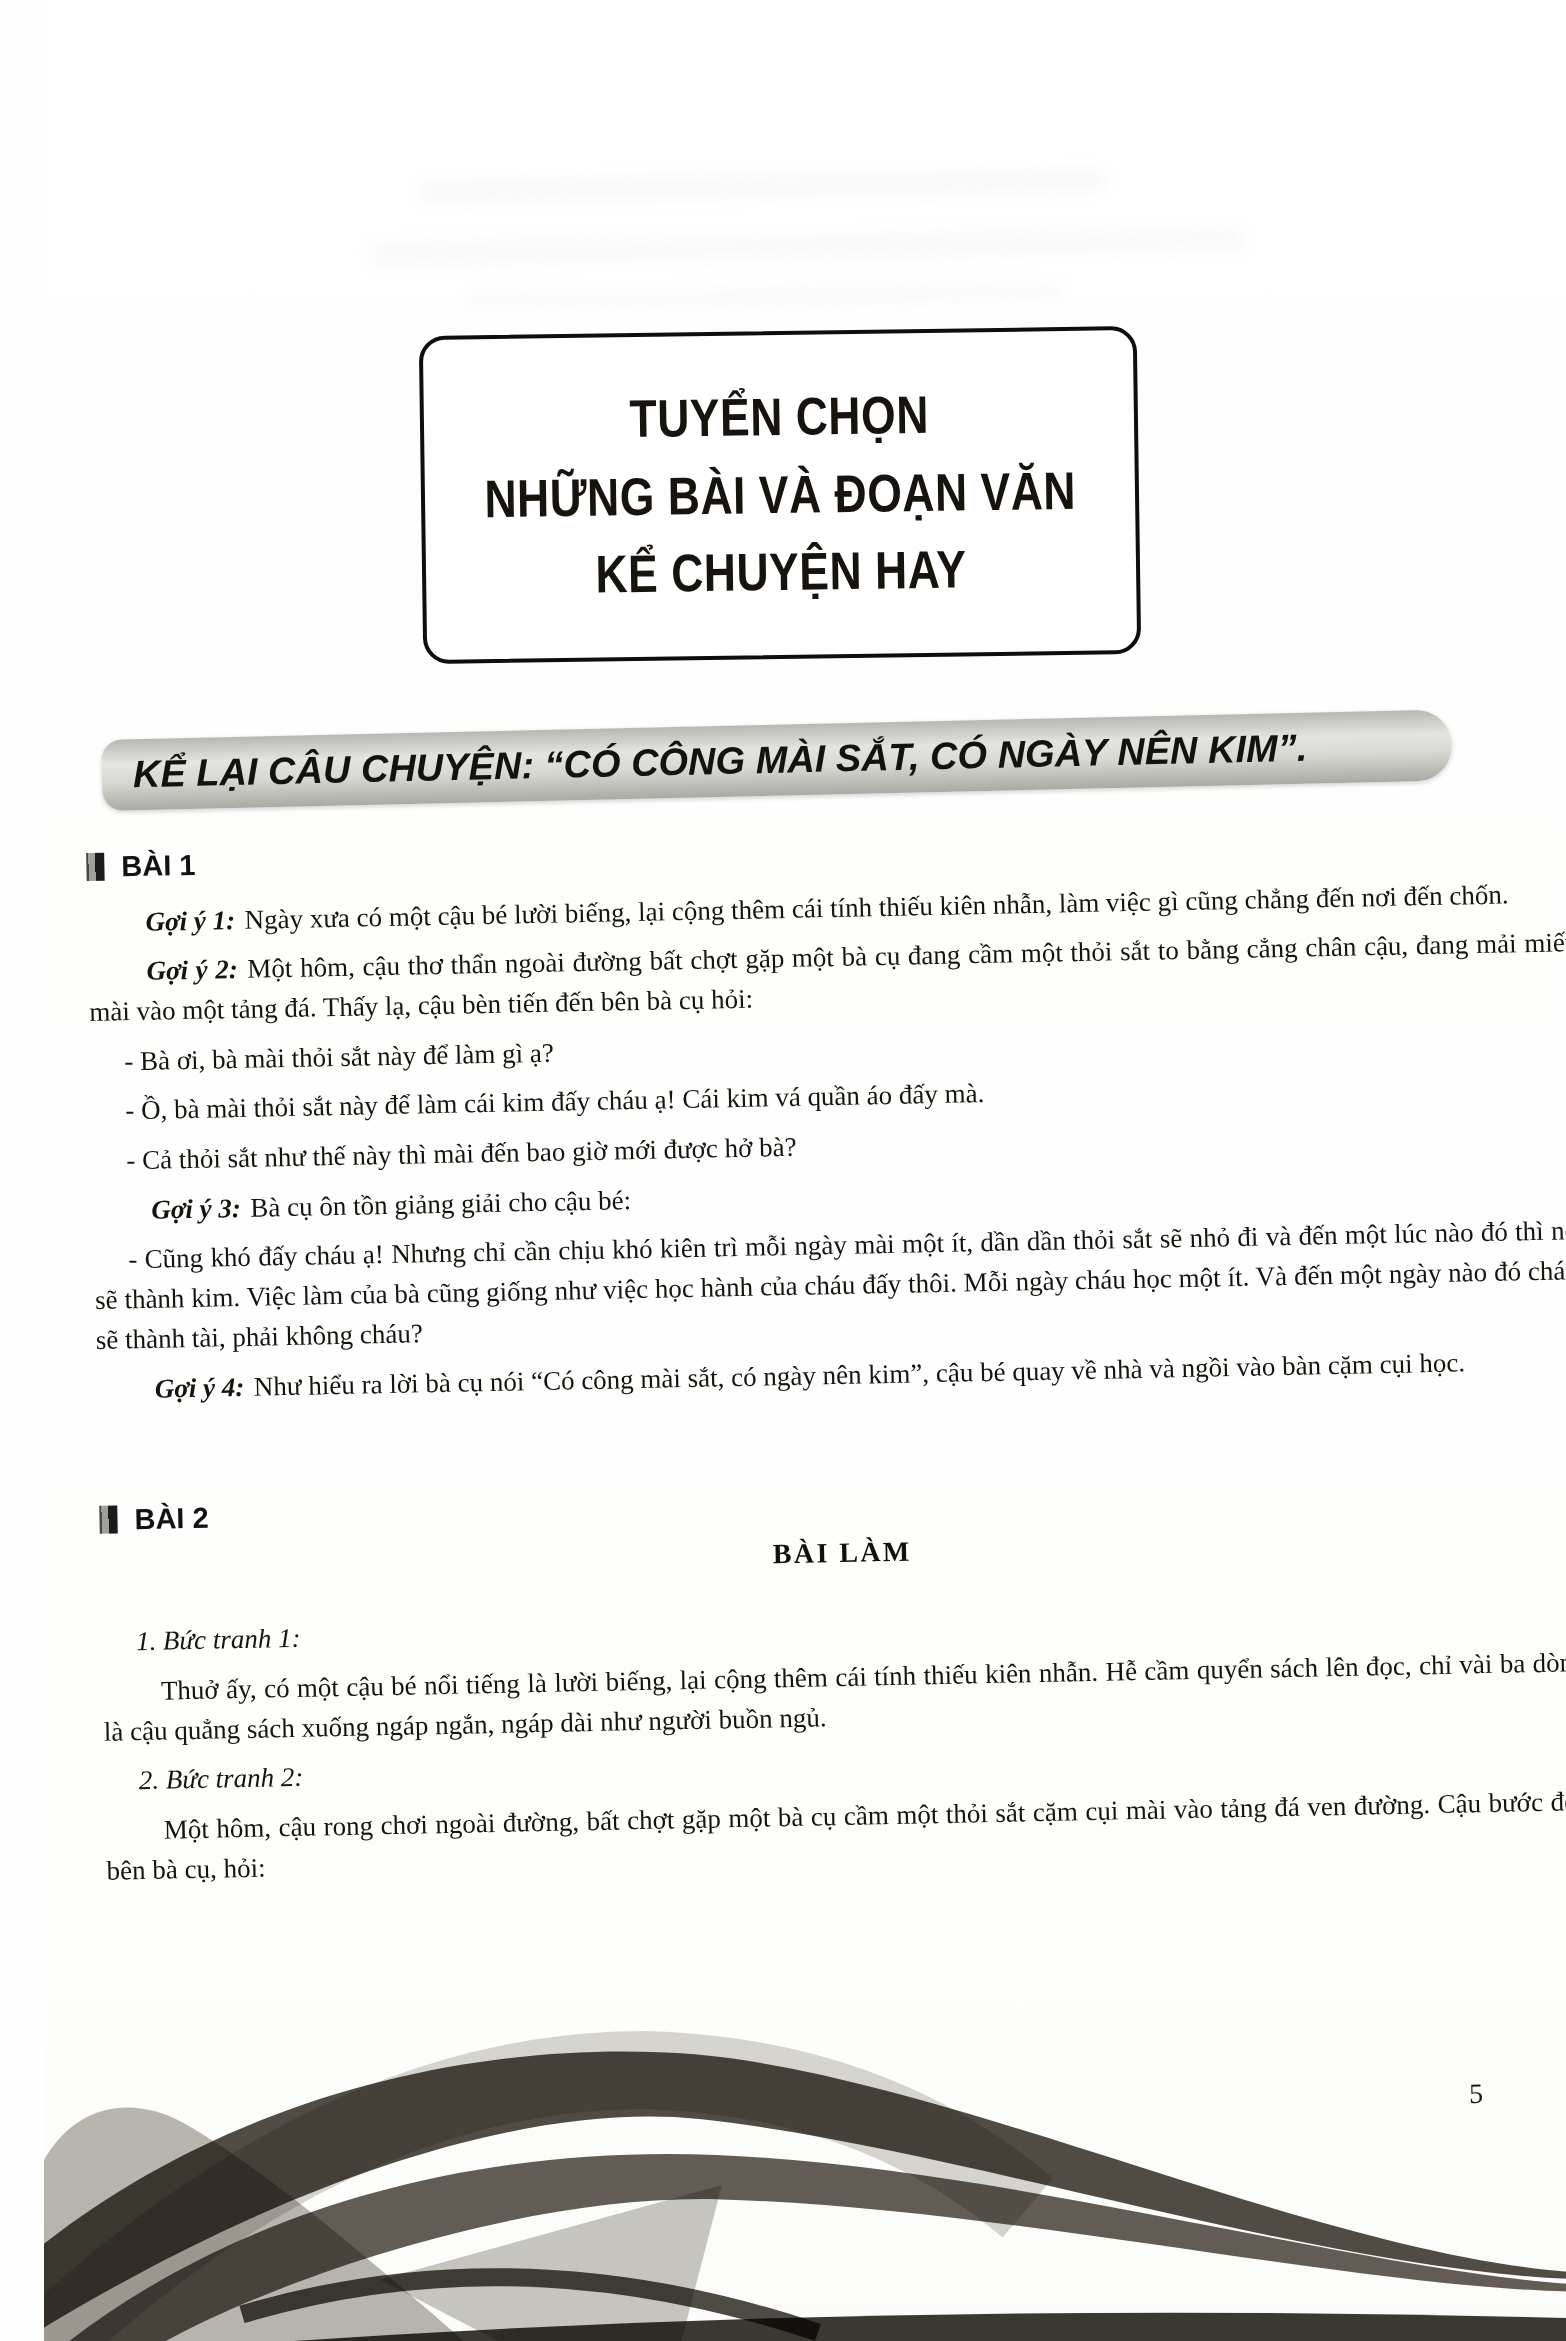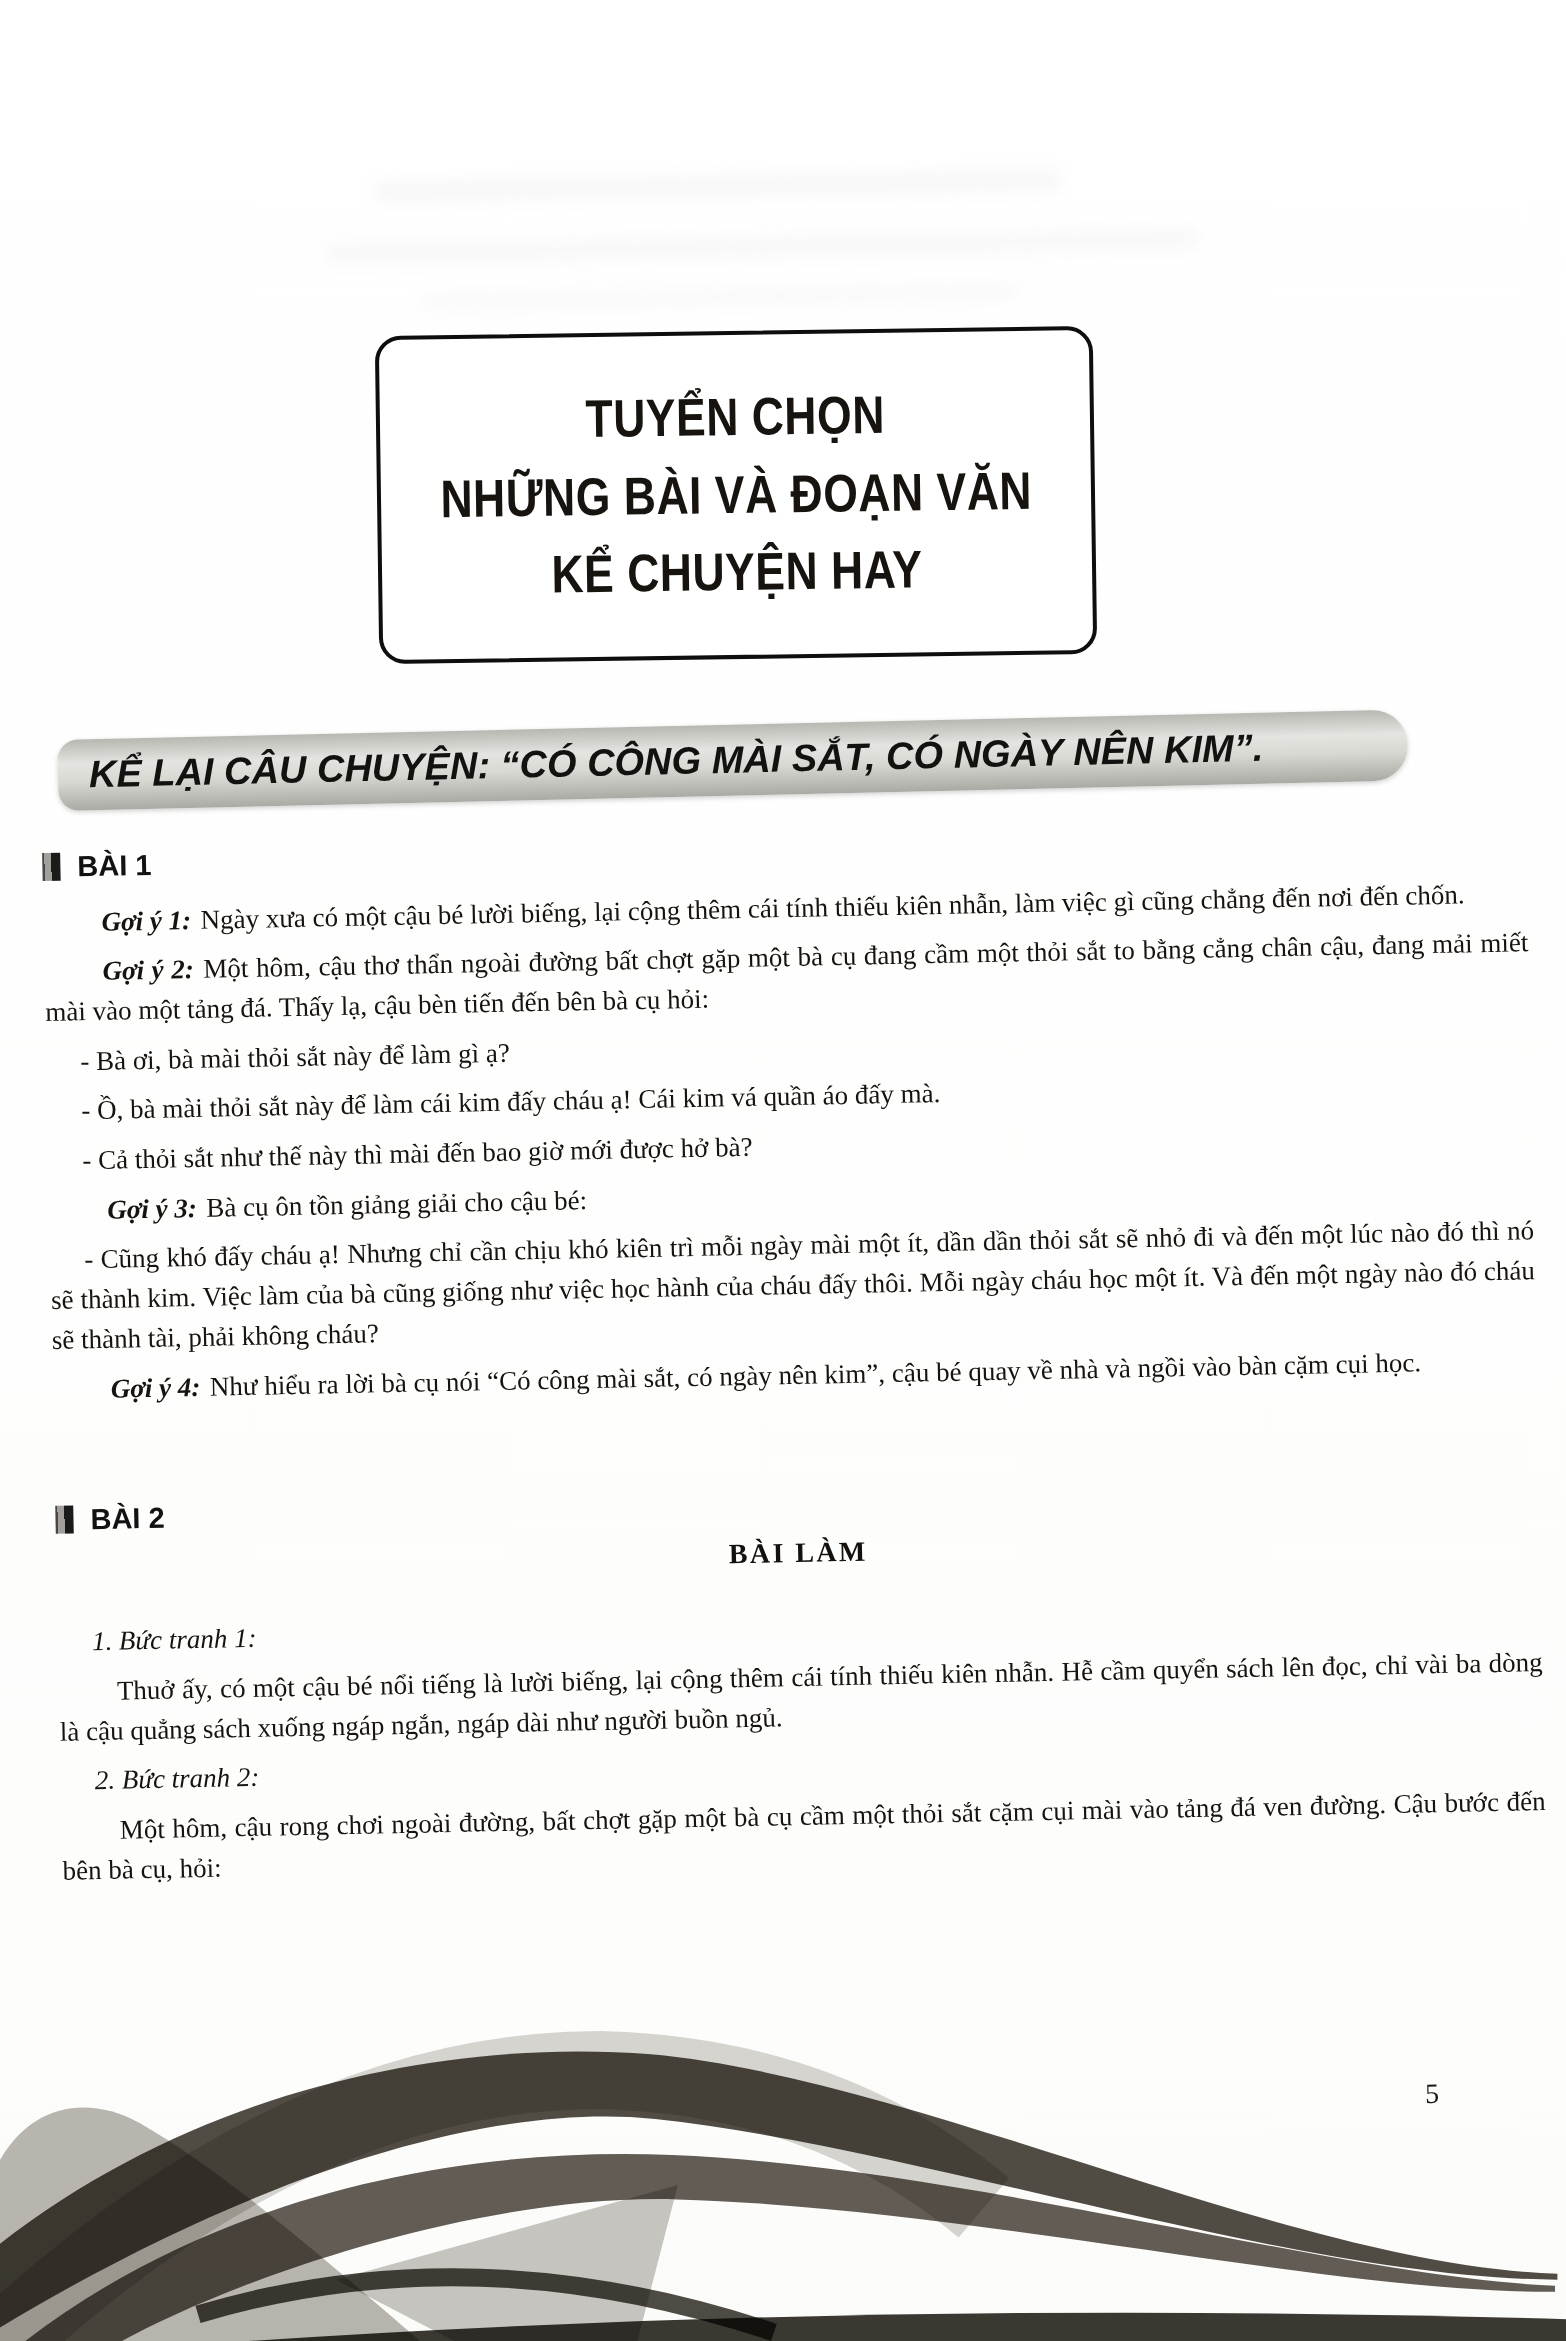--- a/index.html
+++ b/index.html
@@ -1,21 +1,21 @@
 <!DOCTYPE html>
 <html style="font-size:9.6px"><head>
 <meta charset="utf-8">
 <style>
   html,body{margin:0;padding:0;}
   body{
     width:1567px;height:2342px;position:relative;overflow:hidden;
     background:#fefefe;
     font-family:"Liberation Serif", serif;
   }
-  .page{position:absolute;inset:0;background:linear-gradient(180deg,#ffffff 0%,#fdfdfc 85%,#fbfbfa 100%);}
+  .page{position:absolute;inset:0;background:linear-gradient(180deg,#ffffff 0%,#fdfdfc 85%,#fbfbfa 100%);margin-left:44px;}
 
   
   .ghost{position:absolute;background:#8a8a8a;filter:blur(7.2px);border-radius:14.4px;}
   .g1{left:372px;top:175px;width:690px;height:21.6px;opacity:.06;transform:rotate(-1deg);}
   .g2{left:324px;top:235px;width:876px;height:23px;opacity:.05;transform:rotate(-1deg);}
   .g3{left:420px;top:288px;width:600px;height:18px;opacity:.045;transform:rotate(-1deg);}
 
   
   .title-box{
     position:absolute;left:377px;top:331px;width:710px;height:320px;

